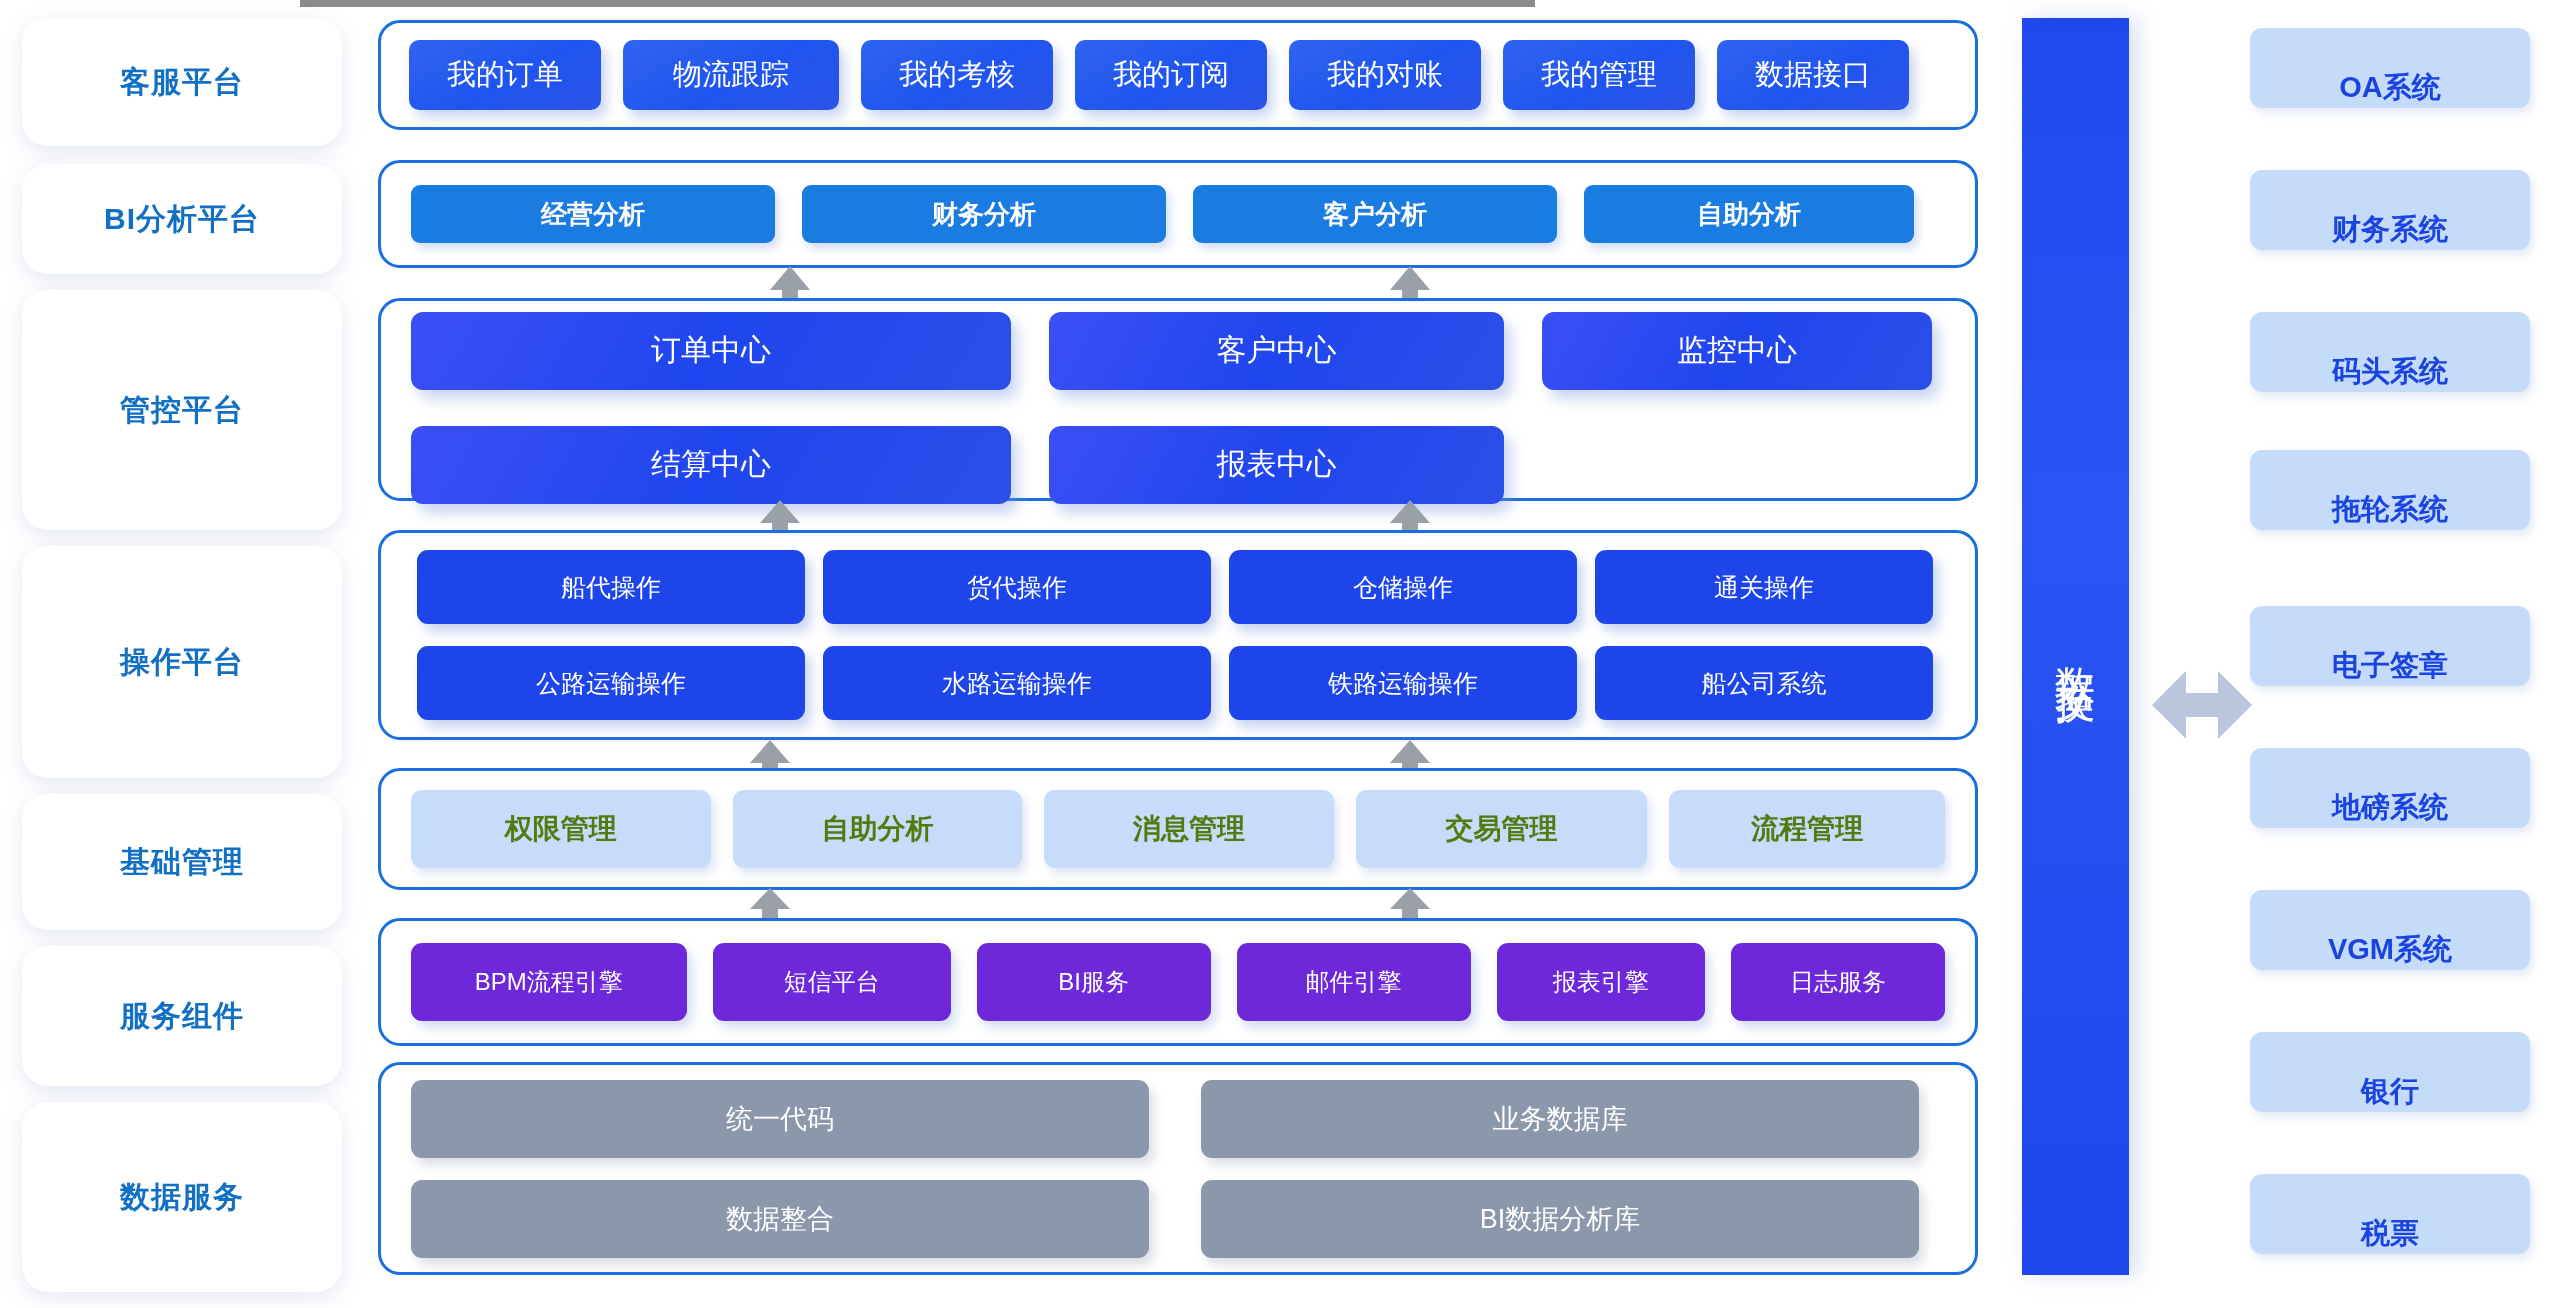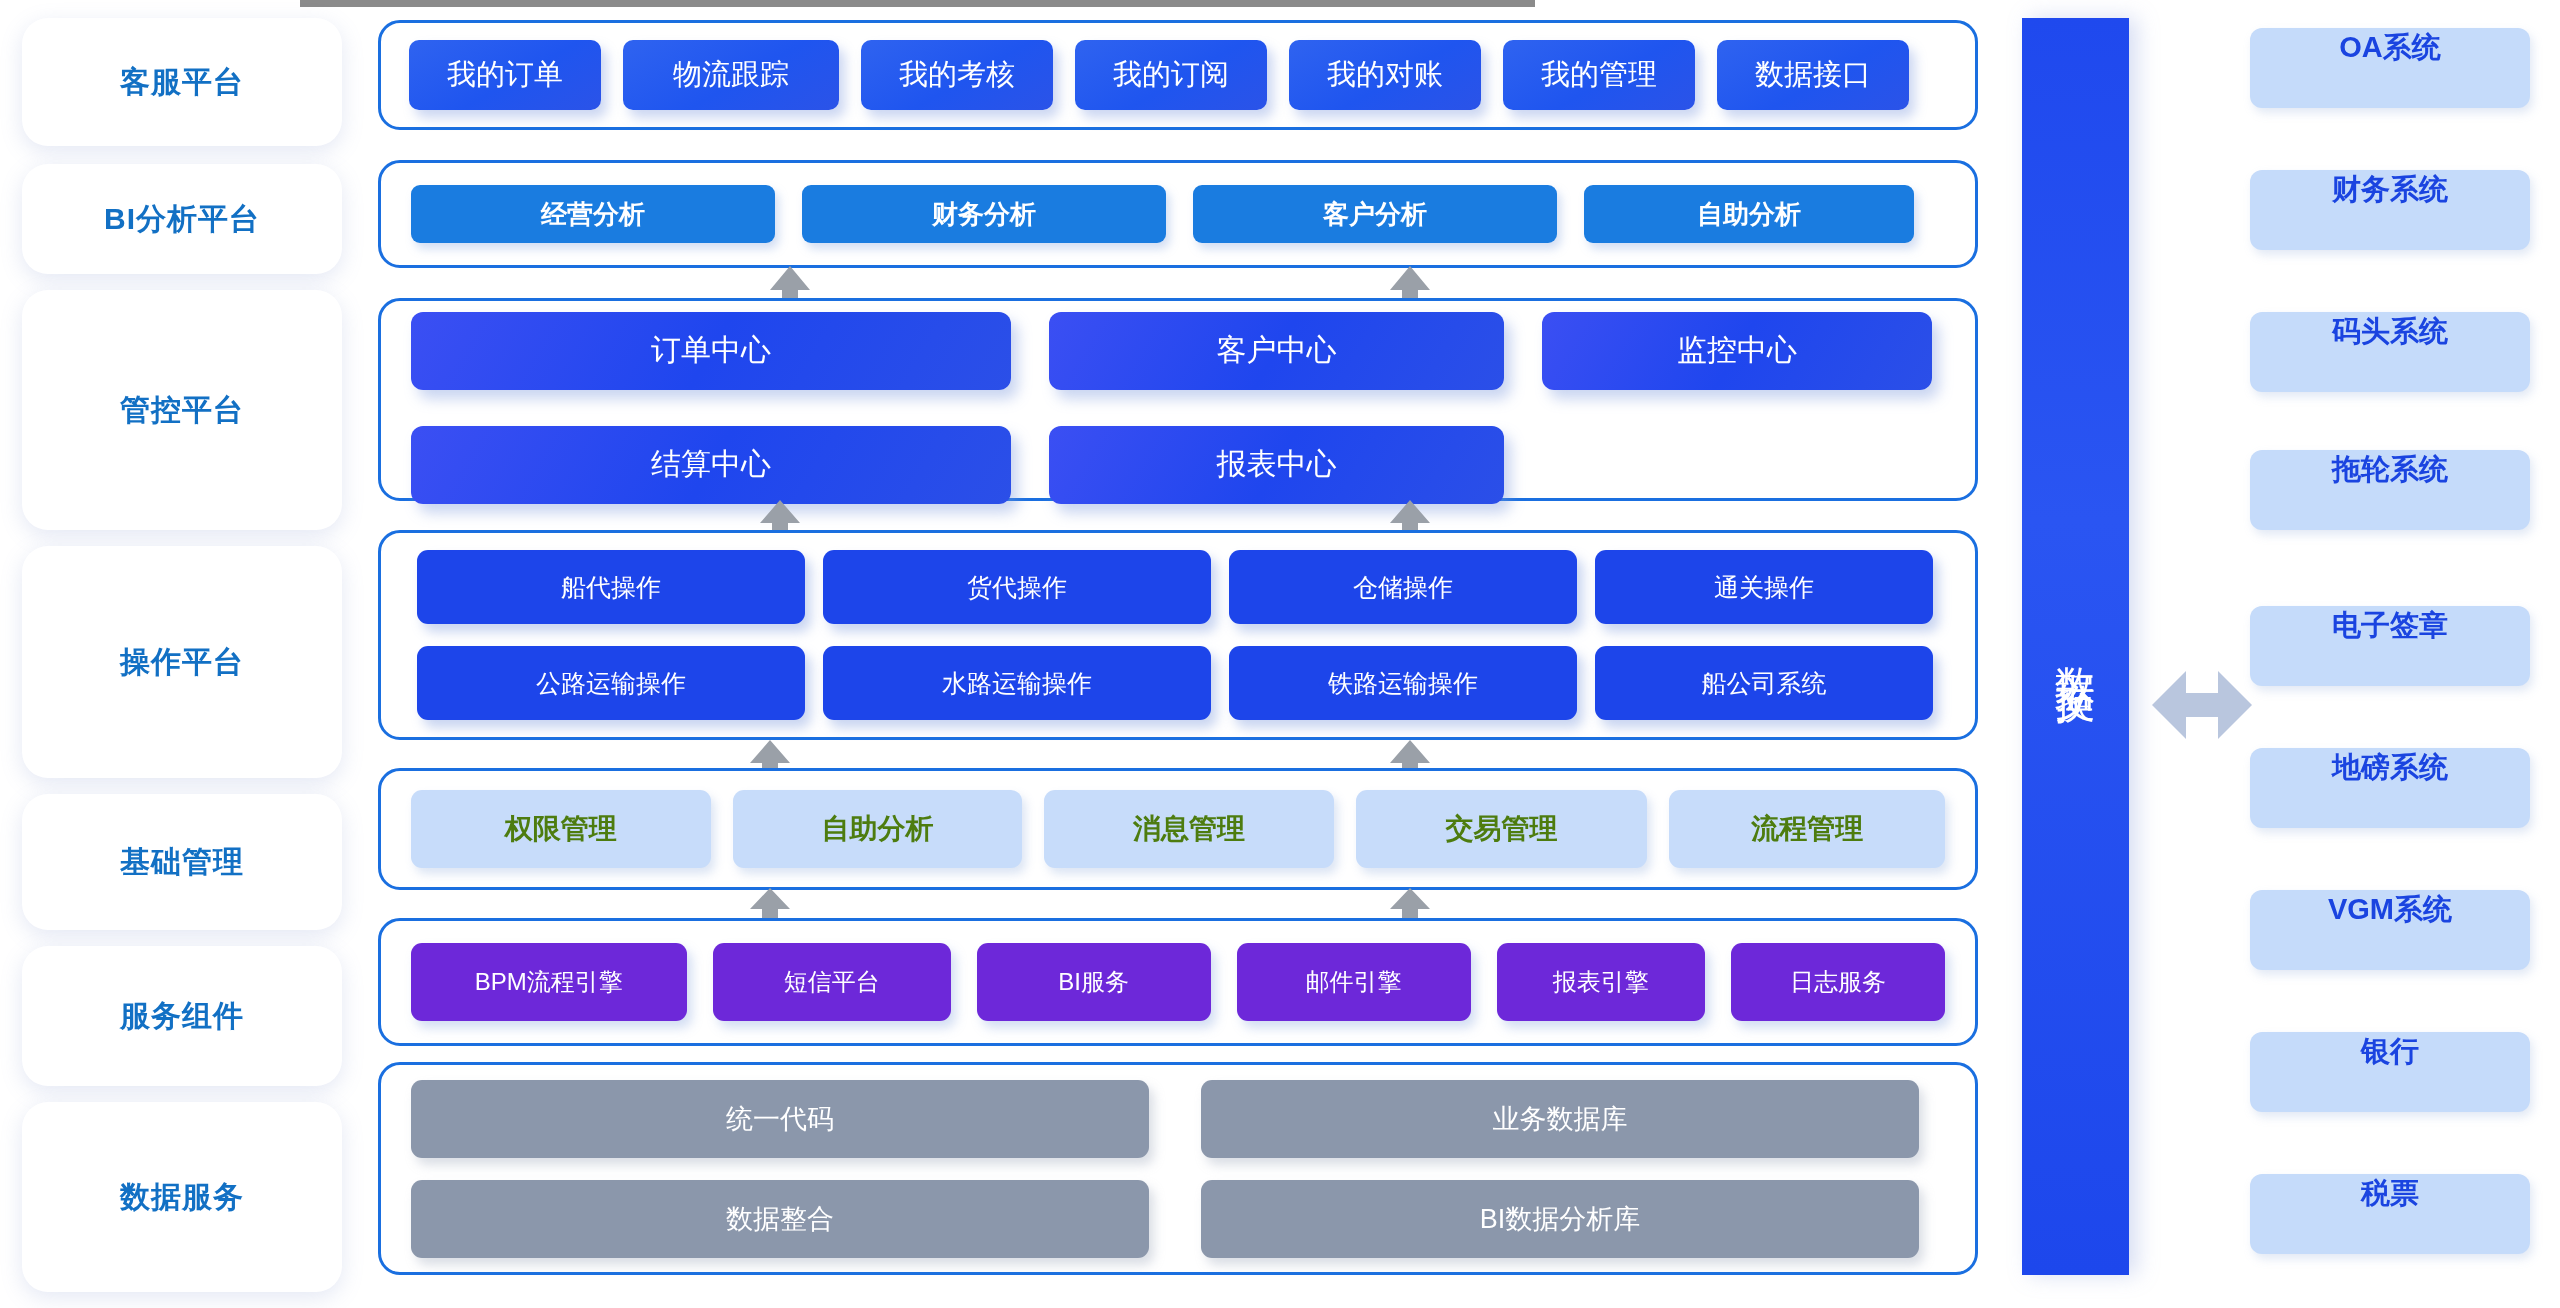--- a/index.html
+++ b/index.html
@@ -144,21 +144,21 @@
   }
 
   
   .right-col{
     position:absolute;left:2250px;top:18px;width:290px;height:1275px;
   }
   .sys-card{
     position:absolute;left:0;width:280px;
     background:#c5dbfa;
     border-radius:12px;
-    display:flex;align-items:flex-start;justify-content:center;
+    display:flex;align-items:flex-end;justify-content:center;
     box-shadow:3px 5px 10px rgba(150,175,220,.28);
   }
   .sys-card span{
     color:#1a44e0;font-weight:bold;font-size:29px;white-space:nowrap;
   }
 </style>
 </head>
 <body>
 
 <div class="stage">

